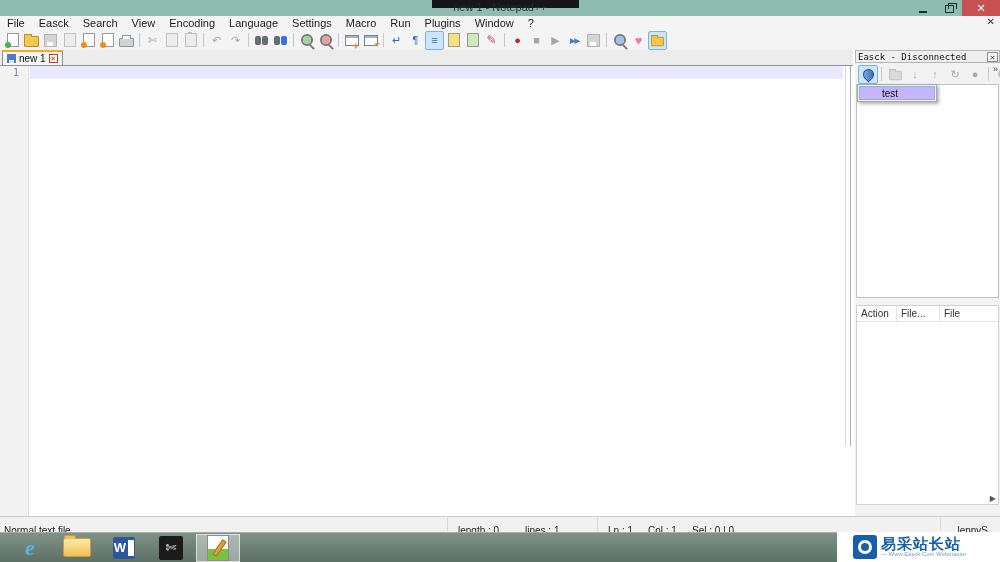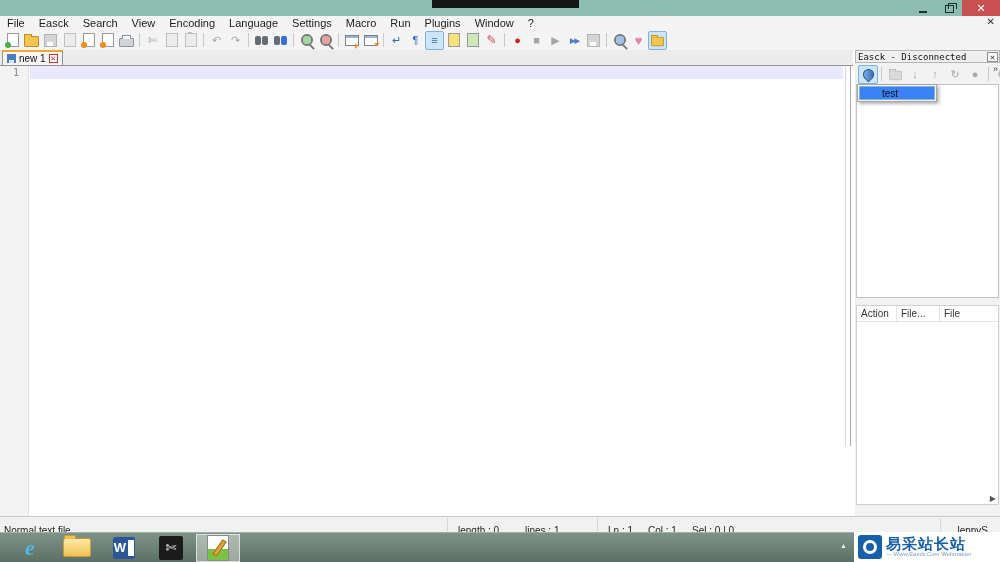--- a/index.html
+++ b/index.html
@@ -80,21 +80,21 @@
   .p-caption{position:absolute;left:0;top:0;width:145px;height:13px;background:#efefef;border:1px solid #b5b5b5;box-sizing:border-box;display:flex;align-items:center;font-family:"DejaVu Sans Mono",monospace;font-size:9px;color:#111;padding-left:2px;}
   .p-caption-x{position:absolute;right:1px;top:1px;width:11px;height:10px;border:1px solid #909090;background:#f4f4f4;font-size:8px;line-height:9px;text-align:center;color:#333;box-sizing:border-box;}
   .p-toolbar{position:absolute;left:0;top:14px;width:145px;height:20px;display:flex;align-items:center;padding-left:3px;box-sizing:border-box;background:#f2f2f2;}
   .pti{width:18px;height:17px;display:flex;align-items:center;justify-content:center;flex:0 0 auto;border:1px solid transparent;border-radius:2px;}
   .pti.pressed{background:#cde6f7;border-color:#7fb2e5;}
   .sh-plug{width:9px;height:9px;background:linear-gradient(135deg,#8cbcf0,#2a5fb0);border-radius:50% 50% 50% 0;transform:rotate(-45deg);border:1px solid #1d4a8f;}
   .p-gray{color:#a8a8a8;font-size:11px;line-height:1;}
   .p-more{position:absolute;right:2px;top:14px;font-size:9px;color:#444;}
   .p-tree{position:absolute;left:1px;top:34px;width:143px;height:214px;background:#fff;border:1px solid #c3c3c3;box-sizing:border-box;}
   .p-drop{position:absolute;left:2px;top:34px;width:80px;height:18px;background:#f4f4f4;border:1px solid #a8a8a8;box-shadow:2px 2px 3px rgba(0,0,0,.3);box-sizing:border-box;padding:1px;z-index:5;}
-  .p-drop-item{height:100%;background:#3b82f6;border:1px solid #84b6de;box-sizing:border-box;font-size:10px;color:#111;display:flex;align-items:center;padding-left:22px;}
+  .p-drop-item{height:100%;background:#c4b5fd;border:1px solid #84b6de;box-sizing:border-box;font-size:10px;color:#111;display:flex;align-items:center;padding-left:22px;}
   .p-list{position:absolute;left:1px;top:255px;width:143px;height:200px;background:#fff;border:1px solid #d0d0d0;box-sizing:border-box;}
   .p-list-head{display:flex;height:15px;border-bottom:1px solid #e4e4e4;font-size:10px;color:#333;text-align:right;}
   .p-col{display:flex;align-items:center;padding-left:4px;border-right:1px solid #e4e4e4;box-sizing:border-box;}
   .p-col.c1{width:40px;}
   .p-col.c2{width:43px;}
   .p-col.c3{flex:1;border-right:none;}
   .p-list-arrow{position:absolute;right:2px;bottom:1px;font-size:8px;color:#555;}
   
   .statusbar{position:absolute;left:0;top:516px;width:1000px;height:16px;background:#f1f1f1;border-top:1px solid #cbcbcb;box-sizing:border-box;font-size:10px;color:#222;}
   .sb{position:absolute;top:8px;white-space:pre;}
@@ -108,37 +108,38 @@
   .tk-folder::before{content:"";position:absolute;top:-4px;left:0;width:10px;height:3px;background:#f0c053;border:1px solid #c79c3e;border-bottom:none;border-radius:2px 2px 0 0;}
   .tk-word{width:22px;height:22px;background:#2b579a;border-radius:2px;color:#fff;font-size:13px;font-weight:bold;display:flex;align-items:center;justify-content:center;}
   .tk-word i{font-style:normal;}
   .tk-word::after{content:"";width:6px;height:16px;background:#fff;margin-left:2px;}
   .tk-snip{width:24px;height:24px;background:#1b1b1b;border-radius:2px;color:#fff;font-size:13px;display:flex;align-items:center;justify-content:center;}
   .tk-npp{width:20px;height:24px;background:#fff;border:1px solid #8a8a8a;position:relative;overflow:hidden;}
   .tk-npp::before{content:"";position:absolute;left:0;right:0;bottom:0;height:11px;background:#79c142;}
   .tk-npp::after{content:"";position:absolute;left:9px;top:3px;width:3px;height:16px;background:#d9a43b;transform:rotate(35deg);border:1px solid #9c741f;}
   .tk-hidden{position:absolute;right:153px;top:9px;font-size:7px;color:#e8efe9;}
   
-  .watermark{position:absolute;right:0;top:532px;width:146px;height:30px;background:#fff;display:flex;align-items:center;padding-left:4px;box-sizing:border-box;}
+  .watermark{position:absolute;right:0;top:532px;width:163px;height:30px;background:#fff;display:flex;align-items:center;padding-left:16px;box-sizing:border-box;}
   .wm-logo{width:24px;height:24px;background:#1660ab;border-radius:3px;position:relative;flex:0 0 auto;}
   .wm-ring{position:absolute;left:5px;top:5px;width:8px;height:8px;border:3px solid #fff;border-radius:50%;}
   .wm-tri{position:absolute;width:0;height:0;border:3px solid transparent;}
   .wm-tri.l{left:2px;top:9px;border-right-color:#fff;}
   .wm-tri.r{right:2px;top:9px;border-left-color:#fff;}
   .wm-text{margin-left:4px;line-height:1;}
   .wm-title{font-size:15px;font-weight:bold;color:#1660ab;letter-spacing:1px;white-space:nowrap;}
   .wm-tag{font-size:7px;color:#7a9cc6;transform:scale(.85);transform-origin:left top;white-space:nowrap;}
 </style>
 </head>
 <body>
 
 <div class="screen">
 
   <div class="titlebar">
     <div class="title-artifact"></div>
+    <div class="title-text">new 1 - Notepad++</div>
     <div class="winbtns">
       <div class="wb">
           <span class="g-min"></span>
         </div>
       <div class="wb">
           <span class="g-restore"></span>
         </div>
       <div class="wb wb-close">
           <span>✕</span>
         </div>

